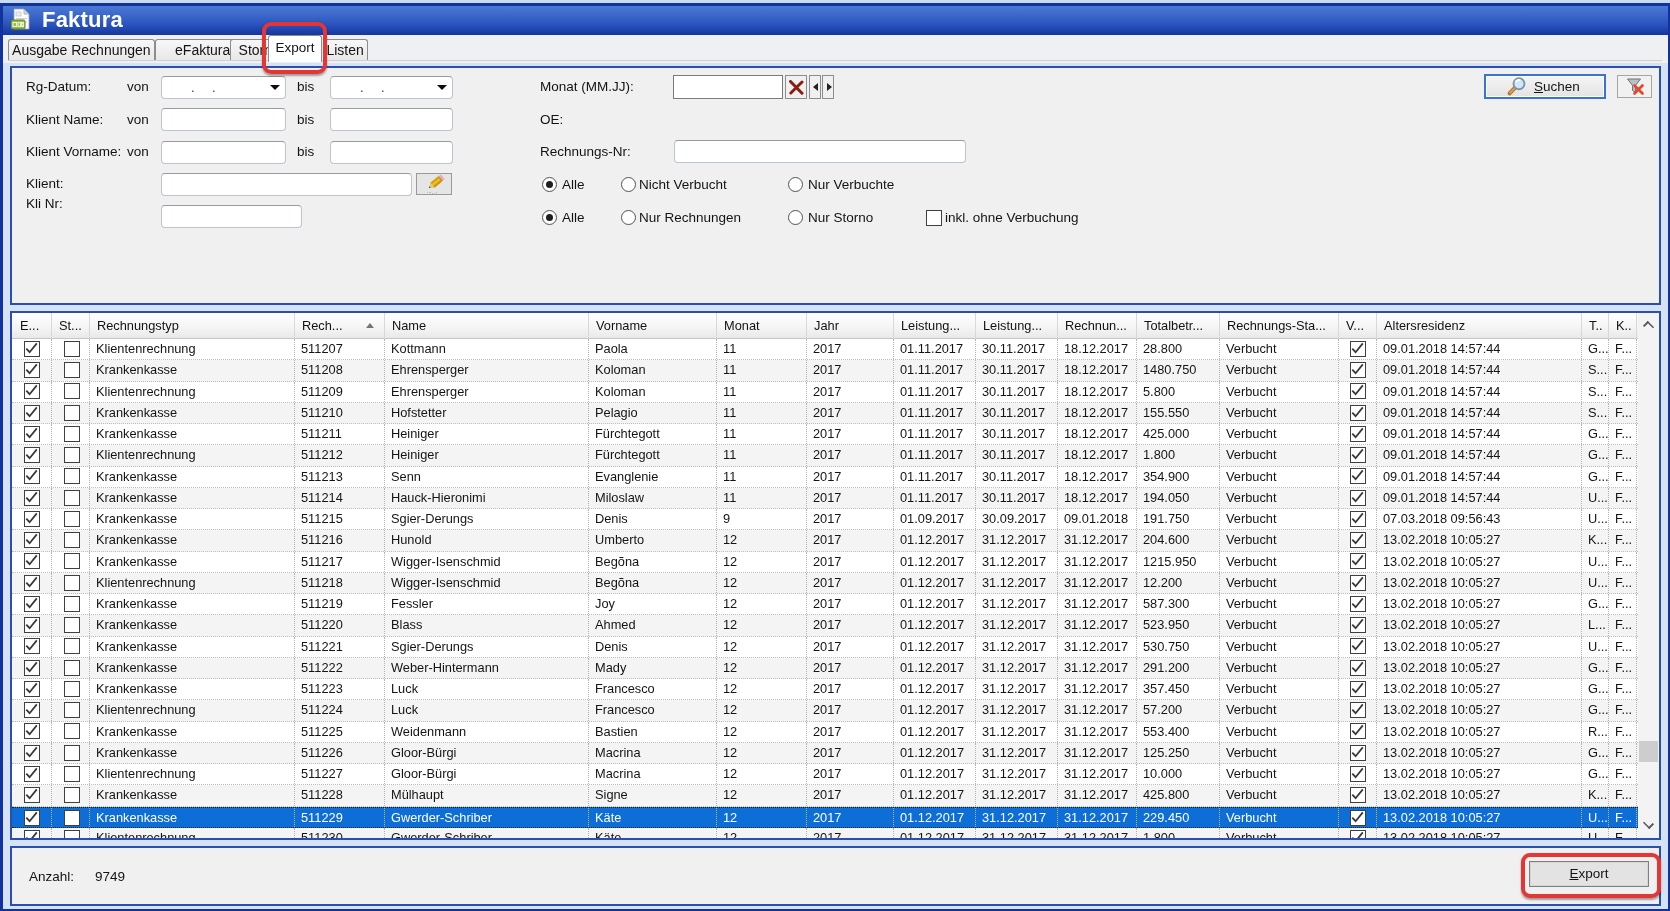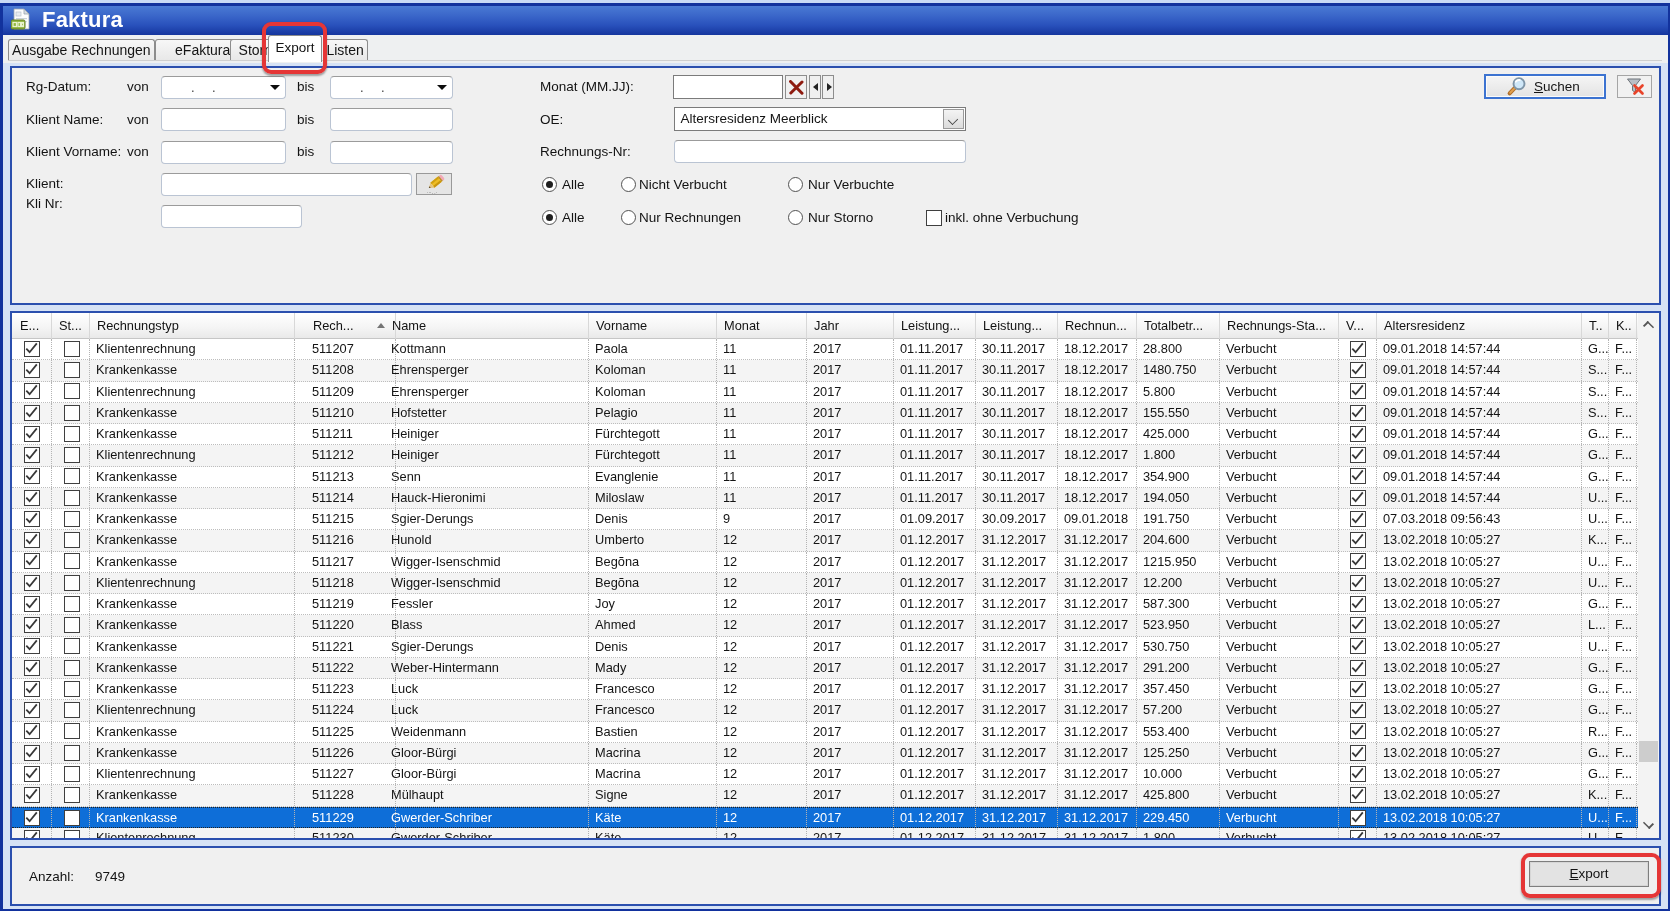--- a/index.html
+++ b/index.html
@@ -13,21 +13,21 @@
 .rad{position:absolute;width:15px;height:15px;border:1.4px solid #525252;border-radius:50%;background:#fff}
 .rad.on:after{content:"";position:absolute;left:3px;top:3px;width:7px;height:7px;border-radius:50%;background:#1f1f1f}
 .tab{position:absolute;top:38.8px;height:21.7px;background:linear-gradient(#f7f7f7,#e8e8e8);border:1px solid #8c8c8c;border-bottom:none;border-radius:3px 3px 0 0;font-size:14px;line-height:21px;text-align:center;overflow:hidden;white-space:nowrap}
 .hc{position:absolute;top:0;height:26px;border-right:1px solid #d8d8d8;font-size:12.8px;line-height:25px;padding-left:7px;white-space:nowrap;overflow:hidden;color:#121212}
 .row{position:absolute;left:0;width:1626px;border-bottom:1px dotted #bdbdbd}
 .row i{position:absolute;top:0;height:100%;font-style:normal;font-size:12.8px;line-height:20px;padding-left:6px;white-space:nowrap;overflow:hidden;border-right:1px dotted #b3b3b3}
 .row .cb{top:1.8px;width:16px;height:16px}
 .c0{left:1px;width:39px}
 .c1{left:40px;width:38px}
 .c2{left:78px;width:205px}
-.c3{left:294px;width:90px}
+.c3{left:283px;width:90px}
 .c4{left:373px;width:204px}
 .c5{left:577px;width:128px}
 .c6{left:705px;width:90px}
 .c7{left:795px;width:87px}
 .c8{left:882px;width:82px}
 .c9{left:964px;width:82px}
 .c10{left:1046px;width:79px}
 .c11{left:1125px;width:83px}
 .c12{left:1208px;width:119px}
 .c13{left:1327px;width:38px}
@@ -113,25 +113,20 @@
    <svg width="15" height="15" viewBox="0 0 15 15" style="position:absolute;left:2.5px;top:3.5px">
     <path d="M1.5 1.5 L13 13.2 M13 2 L1.8 13" stroke="#8e1b10" stroke-width="3" stroke-linecap="round"></path>
    </svg>
  </div>
  <div class="a" style="left:796.5px;top:7px;width:12.5px;height:24px;background:#f0f0f0;border:1px solid #8d8d8d">
   <span class="a" style="left:3px;top:7px;width:0;height:0;border-top:4.5px solid transparent;border-bottom:4.5px solid transparent;border-right:5px solid #222"></span>
  </div>
  <div class="a" style="left:809.5px;top:7px;width:12.5px;height:24px;background:#f0f0f0;border:1px solid #8d8d8d">
   <span class="a" style="left:4px;top:7px;width:0;height:0;border-top:4.5px solid transparent;border-bottom:4.5px solid transparent;border-left:5px solid #222"></span>
  </div>
- <div class="inps" style="left:661.5px;top:39px;width:292px;height:24px;font-size:13.5px;line-height:22px;padding-left:6px">Altersresidenz Meerblick
-   <span class="a" style="right:1px;top:1px;bottom:1px;width:21px;background:linear-gradient(#f4f4f4,#dcdcdc);border:1px solid #9a9a9a">
-     <span class="a" style="left:5px;top:6px;width:8px;height:8px;border-left:1.8px solid #444;border-bottom:1.8px solid #444;transform:rotate(-45deg) scale(1,.8)"></span>
-   </span>
- </div>
  <div class="inp" style="left:661.5px;top:71.5px;width:292px;height:23px"></div>
  <div class="rad on" style="left:530px;top:109px"></div>
  <div class="lbl" style="left:550px;top:109px">Alle</div>
  <div class="rad" style="left:609px;top:109px"></div>
  <div class="lbl" style="left:627px;top:109px">Nicht Verbucht</div>
  <div class="rad" style="left:776px;top:109px"></div>
  <div class="lbl" style="left:796px;top:109px">Nur Verbuchte</div>
  <div class="rad on" style="left:530px;top:141.5px"></div>
  <div class="lbl" style="left:550px;top:141.5px">Alle</div>
  <div class="rad" style="left:609px;top:141.5px"></div>

